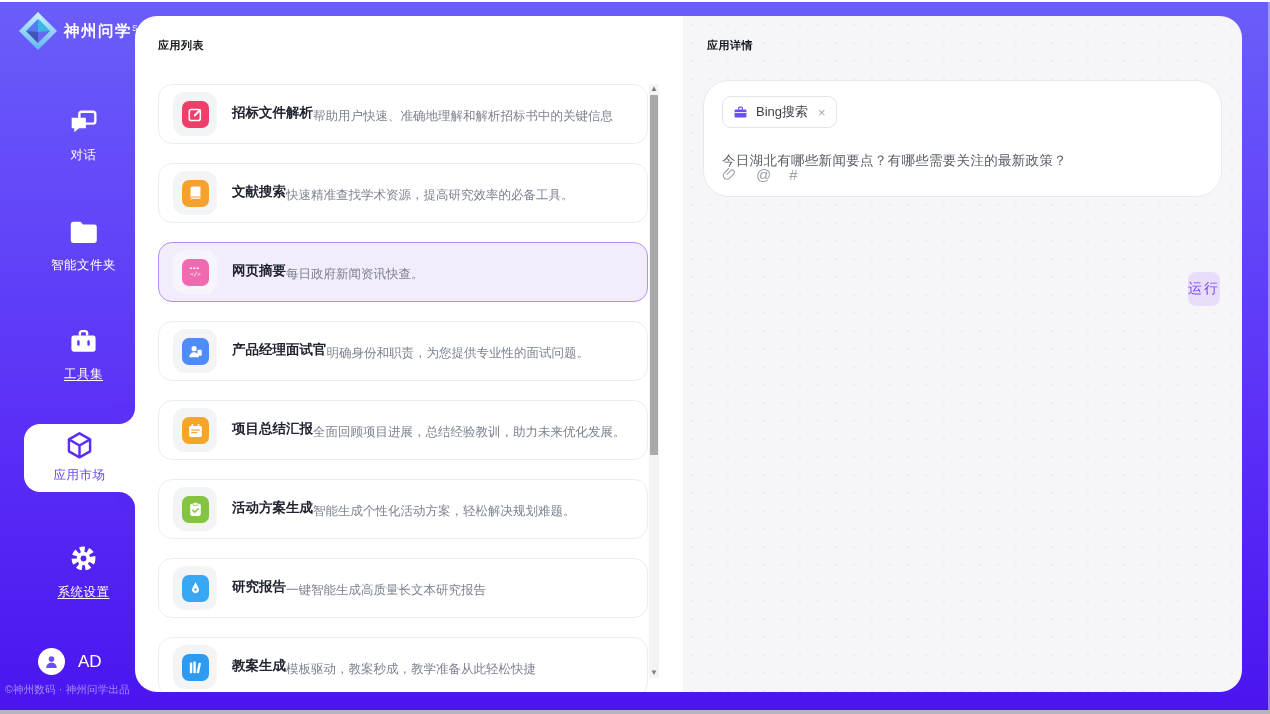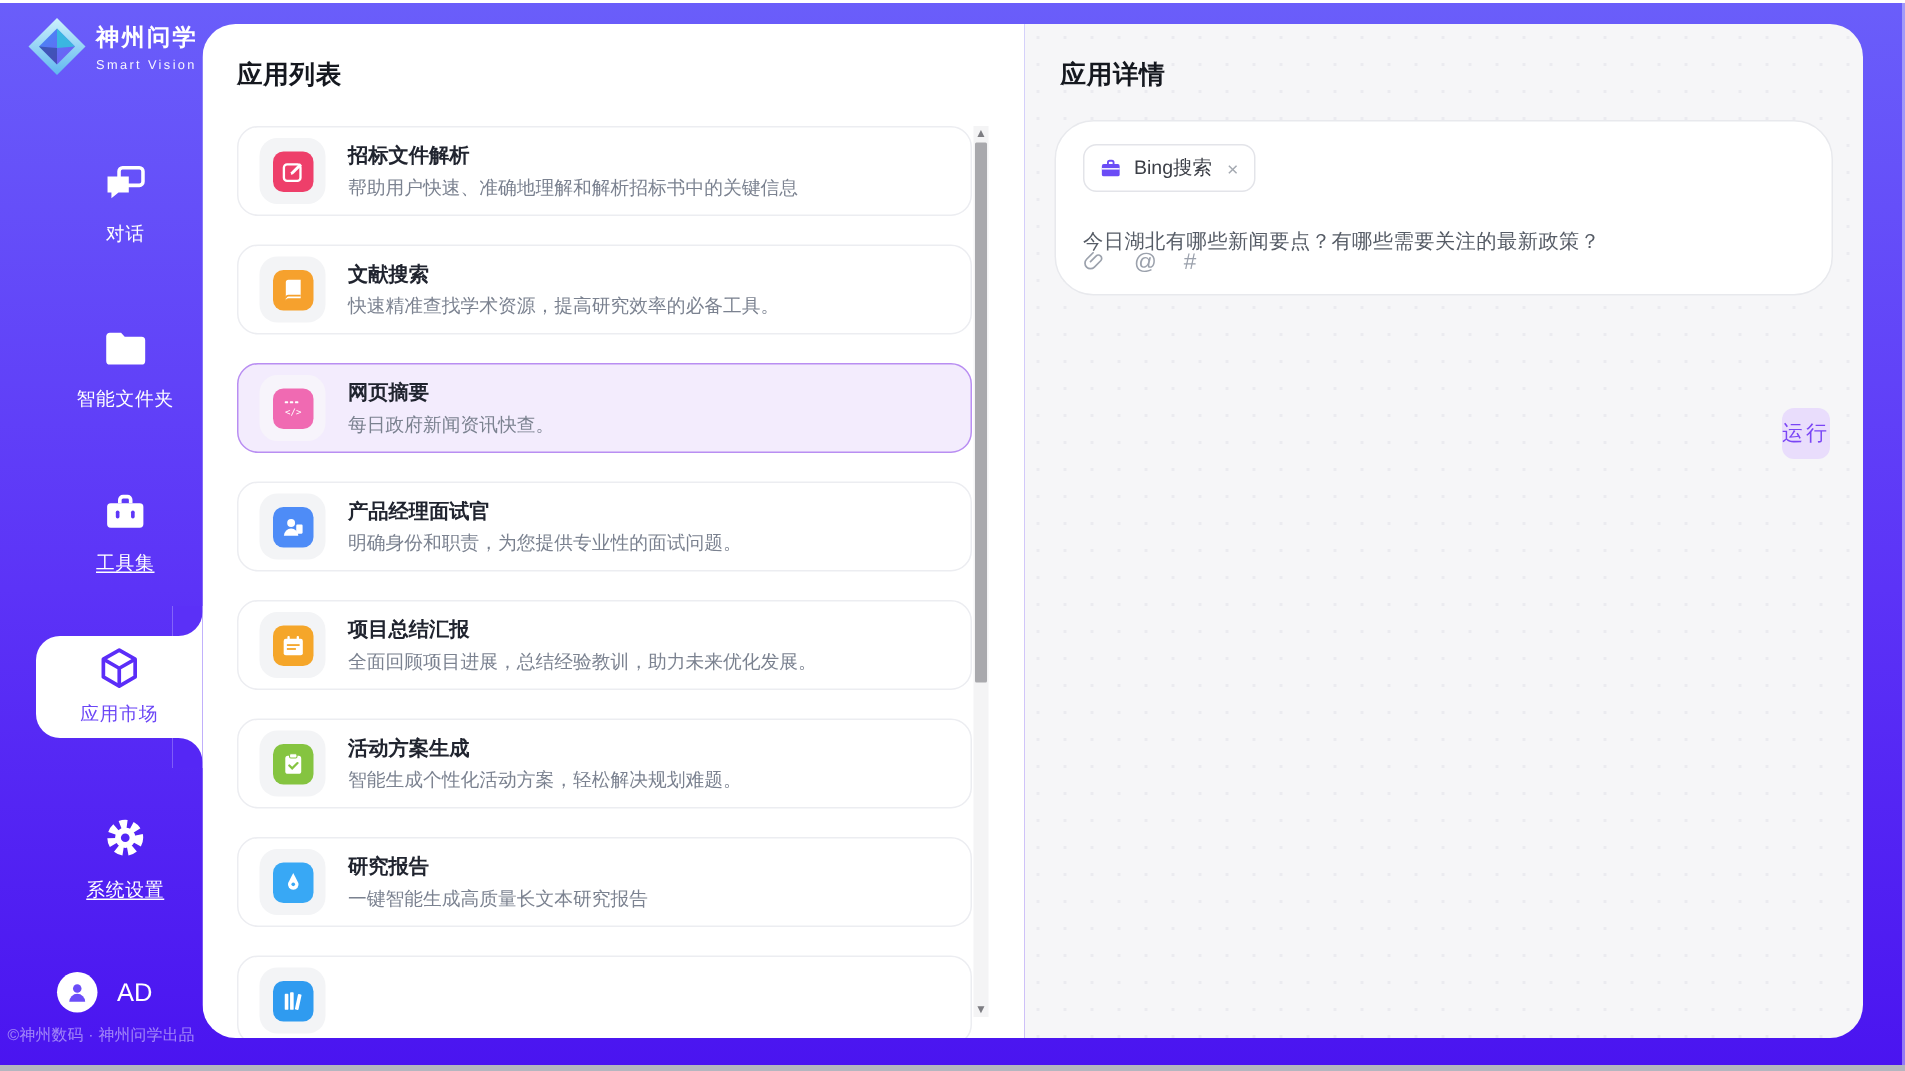--- a/index.html
+++ b/index.html
@@ -24,35 +24,35 @@
     position:absolute; left:135px; top:16px; width:1107px; height:676px;
     border-radius:22px; overflow:hidden; display:flex;
   }
   .list-panel { width:548px; background:#ffffff; position:relative; }
   .detail-panel {
     flex:1; background:#f6f6f8; position:relative;
     background-image: radial-gradient(#ebebf0 1px, transparent 1px);
     background-size: 18px 18px;
   }
 
-  .panel-title { position:absolute; left:23px; top:22px; font-size:17px; font-weight:bold; color:#15181f; letter-spacing:.5px; }
+  .panel-title { position:absolute; left:23px; top:22px; font-size:11px; font-weight:bold; color:#15181f; letter-spacing:.5px; }
 
   
   .list-wrap { position:absolute; left:23px; top:68px; width:492px; }
   .app-item {
     width:490px; height:60px; margin-bottom:19px;
     border:1px solid #ecedf1; border-radius:14px; background:#fff;
     display:flex; align-items:center; padding:0 14px; gap:15px;
   }
   .app-item.selected { background:#f3ecfd; border:1.5px solid #b98ef2; }
   .icon-wrap { width:44px; height:44px; border-radius:12px; background:#f3f4f6; flex:0 0 auto;
     display:flex; align-items:center; justify-content:center; }
   .app-item.selected .icon-wrap { background:#f7f4fb; }
   .app-ico { width:27px; height:27px; border-radius:7px; display:flex; align-items:center; justify-content:center; }
-  .app-texts { display:flex; flex-direction:column; justify-content:center; }
+  .app-texts { display:flex; flex-direction:row; justify-content:center; }
   .app-title { font-size:13.5px; font-weight:bold; color:#20242f; }
   .app-desc { font-size:12.5px; color:#7b8290; margin-top:4px; }
 
   
   .scrollbar { position:absolute; right:24px; top:68px; width:10px; height:594px; background:#f4f4f5; }
   .sb-arrow { position:absolute; left:0; width:10px; height:10px; color:#7d7d82; font-size:8px; line-height:10px; text-align:center; }
   .sb-arrow.up { top:0; }
   .sb-arrow.down { bottom:0; }
   .sb-thumb { position:absolute; left:1px; top:11px; width:8px; height:360px; background:#a9a9ad; border-radius:1px; }
 
@@ -72,21 +72,21 @@
   .attach-row { position:absolute; left:18px; bottom:13px; display:flex; align-items:center; gap:18px; color:#9ba1ac; }
   .attach-row .txt-ico { font-size:15px; color:#9ba1ac; }
   .run-btn {
     position:absolute; right:22px; top:256px;
     background:#e9ddfc; color:#7a45f5; font-size:14px;
     padding:8px 0; border-radius:8px; border:none; letter-spacing:2px;
   }
 
   
   .logo { position:absolute; left:18px; top:11px; display:flex; align-items:center; gap:6px; }
-  .logo-texts { display:flex; flex-direction:column; }
+  .logo-texts { display:flex; flex-direction:row; }
   .logo-name { color:#fff; font-size:15.5px; font-weight:bold; letter-spacing:1.5px; }
   .logo-tag { color:rgba(255,255,255,.95); font-size:8.5px; letter-spacing:1.6px; margin-top:2px; }
 
   .nav-item { position:absolute; left:16px; width:135px; text-align:center; color:#fff; }
   .nav-label { display:block; font-size:12.5px; margin-top:7px; letter-spacing:.5px; }
   .nav-label.underlined { text-decoration:underline; text-underline-offset:2px; }
 
   .bump { position:absolute; left:24px; top:424px; width:111px; height:68px; background:#fff; border-radius:16px 0 0 16px; }
   .bump-corner { position:absolute; left:115px; width:20px; height:20px; background:#fff; }
   .bump-corner.t { top:404px; }
@@ -313,20 +313,24 @@
             <span class="app-ico" style="background: rgb(47, 155, 240);">
               <svg width="17" height="17" viewBox="0 0 24 24">
                 <g fill="#fff">
                   <rect x="4" y="5" width="3.4" height="15" rx="0.8"></rect>
                   <rect x="9" y="3.5" width="3.4" height="16.5" rx="0.8"></rect>
                   <rect x="15" y="5.2" width="3.4" height="15" rx="0.8" transform="rotate(12 16.7 12.7)"></rect>
                 </g>
               </svg>
             </span>
           </span>
+          <span class="app-texts">
+            <span class="app-title">教案生成</span>
+            <span class="app-desc">模板驱动，教案秒成，教学准备从此轻松快捷</span>
+          </span>
         </div>
 
       </div>
 
       <div class="scrollbar">
         <div class="sb-arrow up">▲</div>
         <div class="sb-thumb"></div>
         <div class="sb-arrow down">▼</div>
       </div>
     </div>

